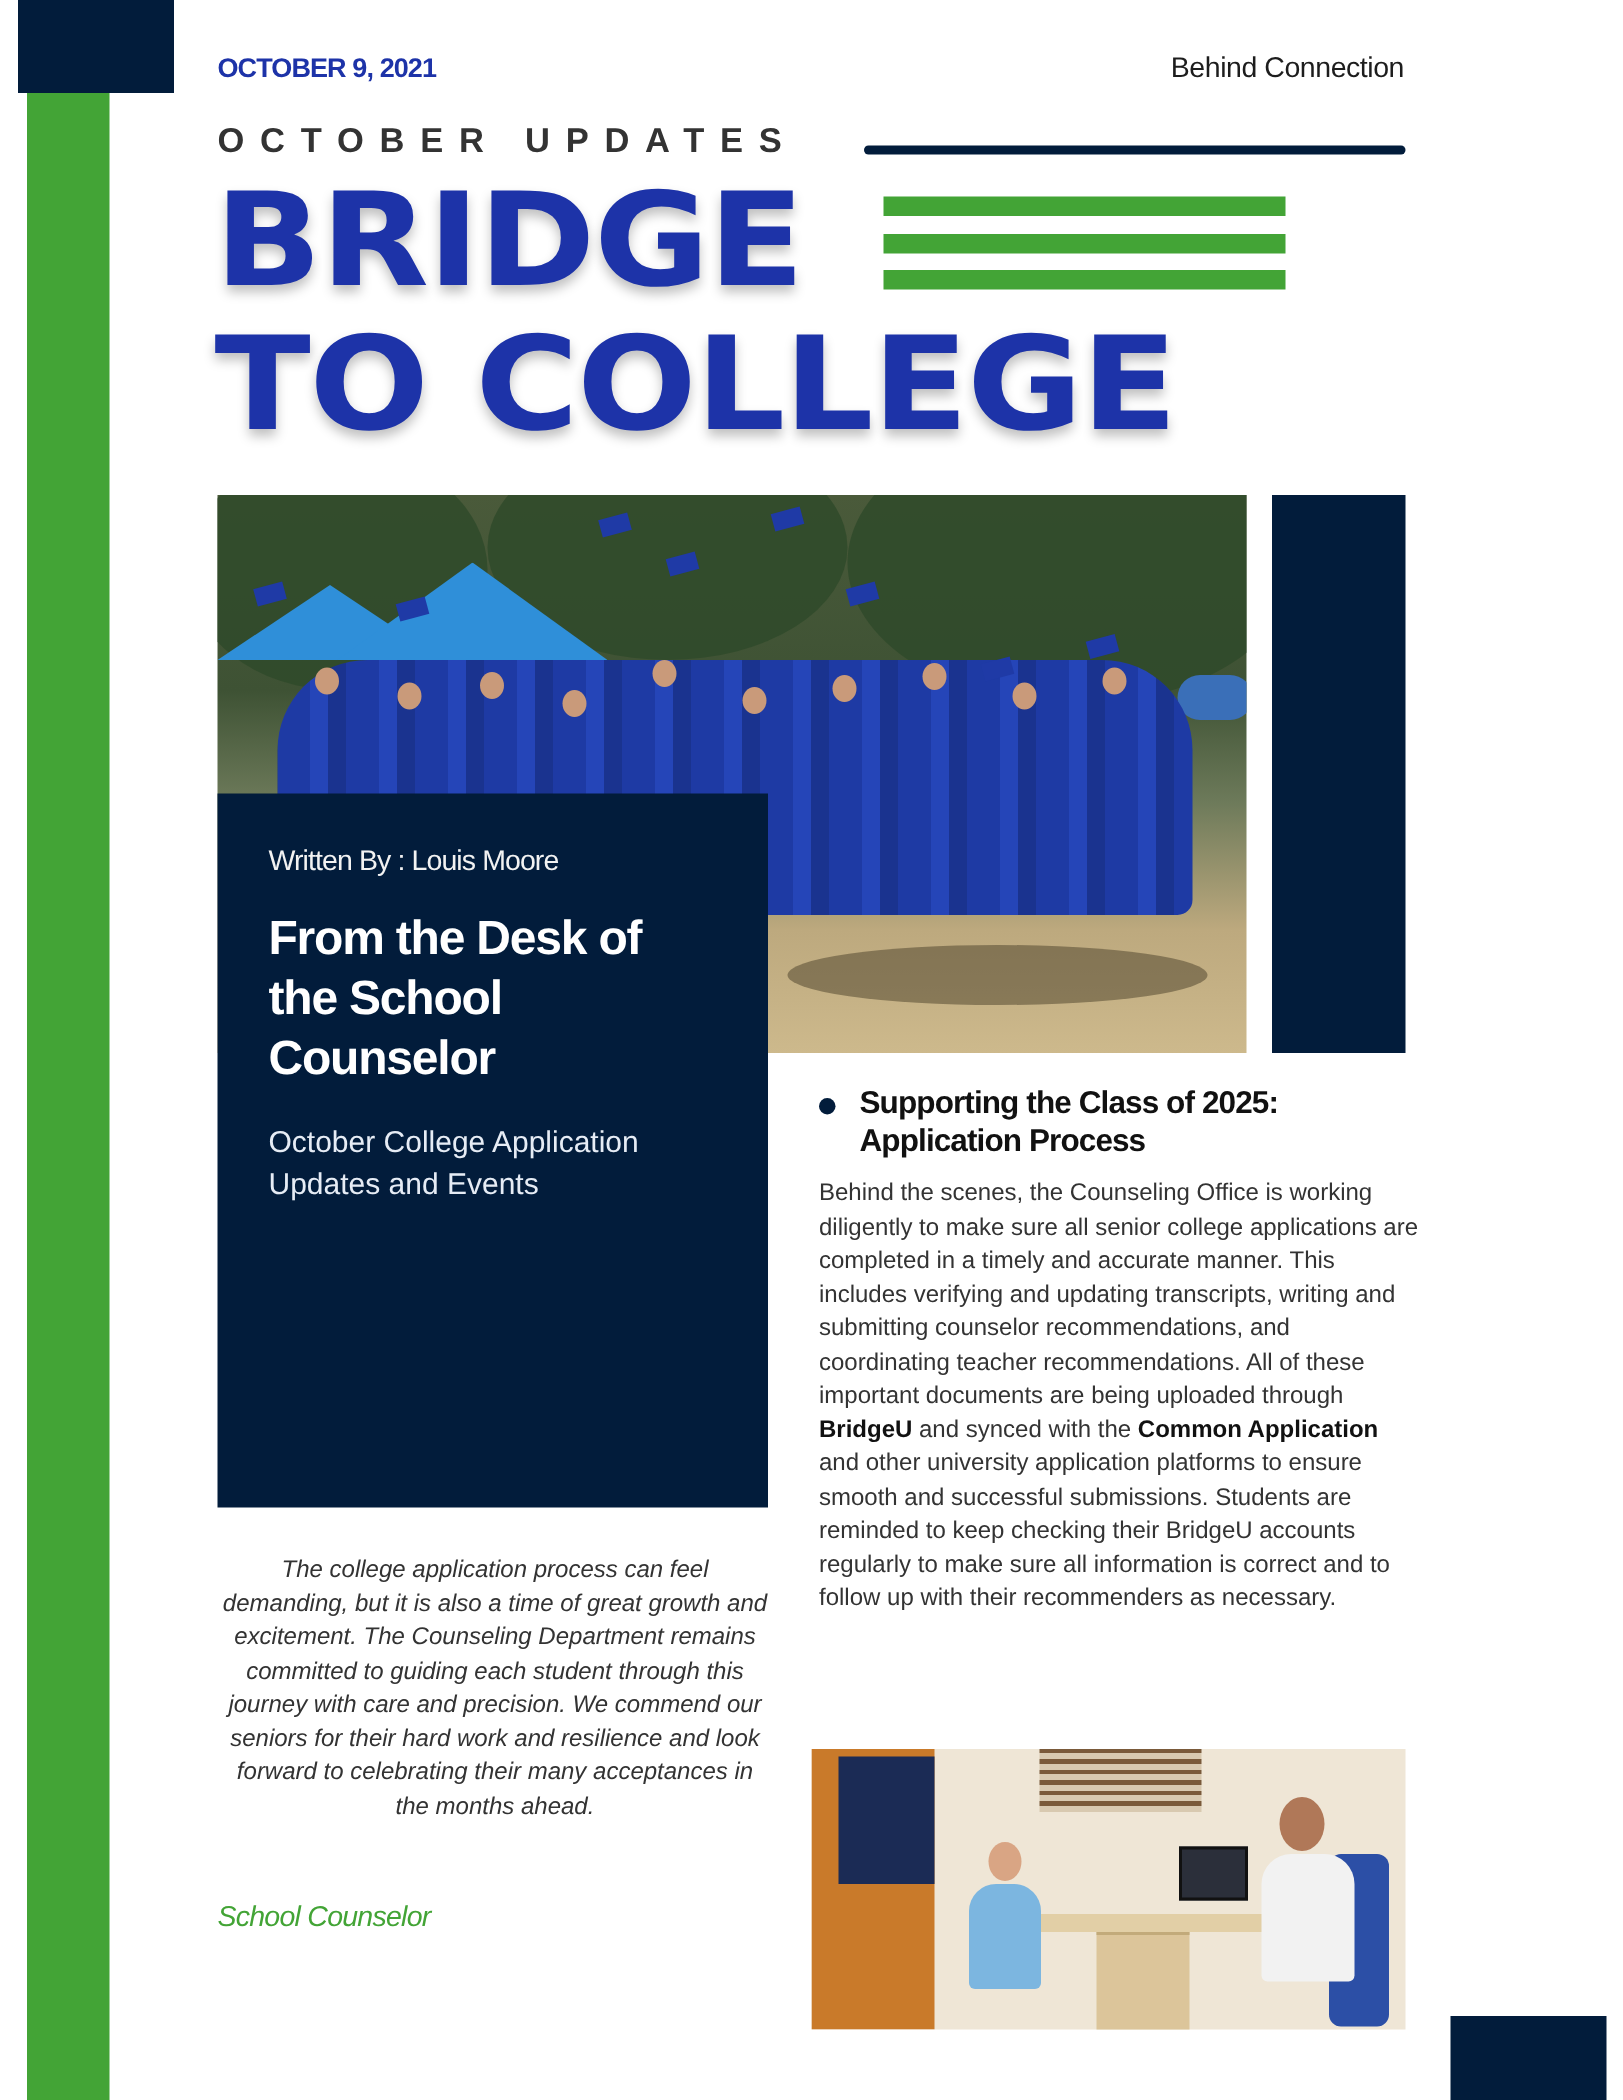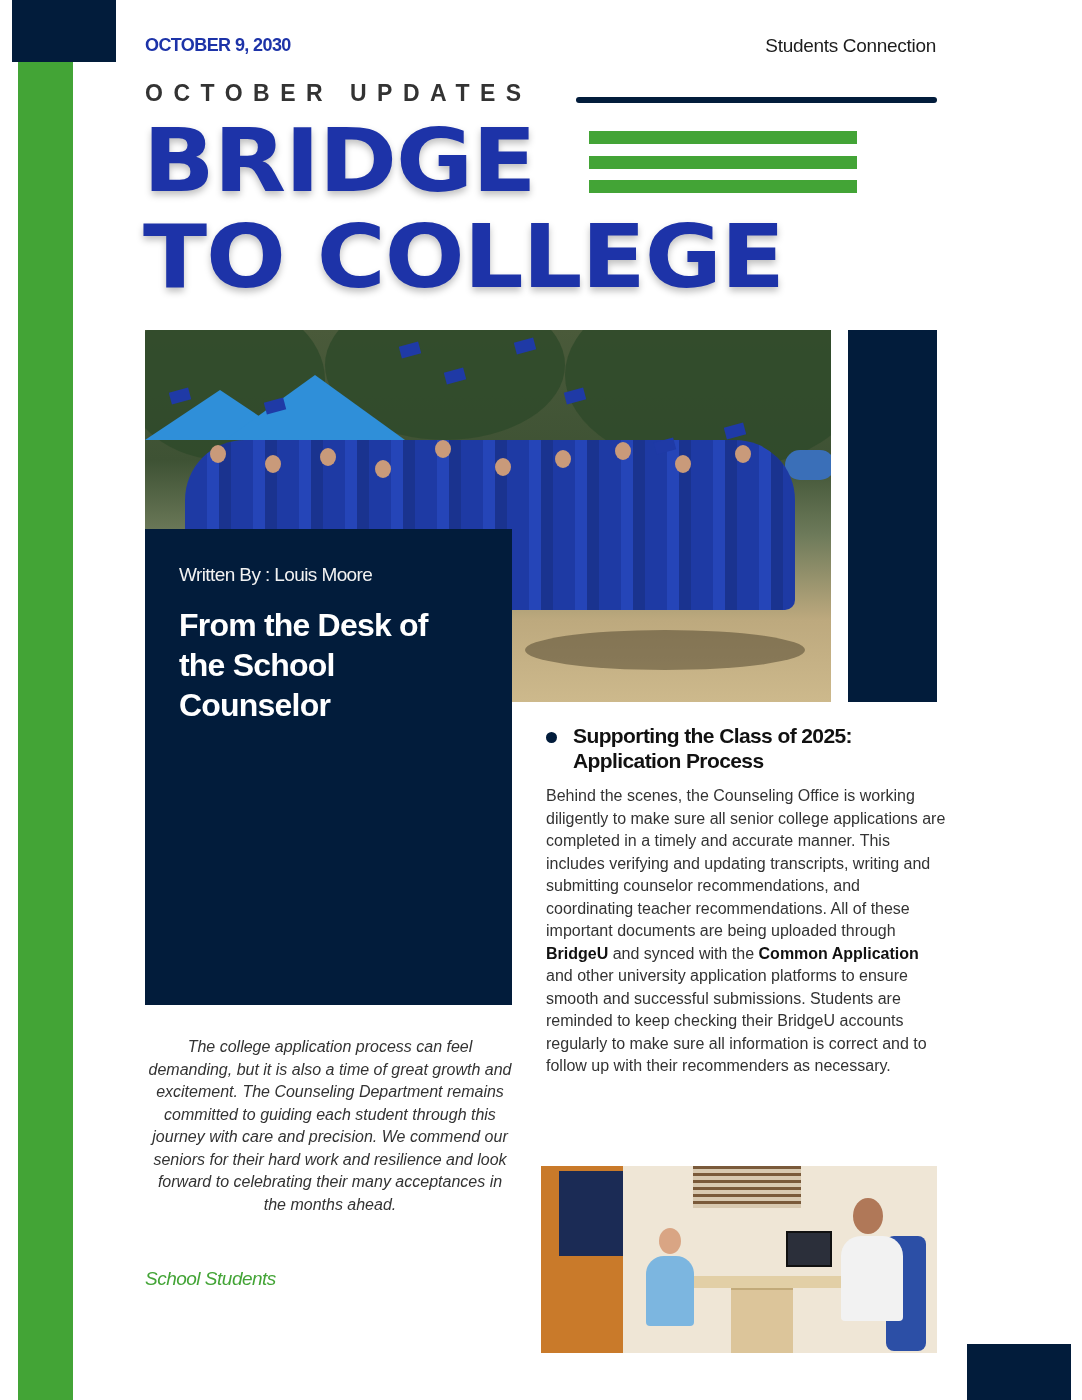--- a/index.html
+++ b/index.html
@@ -76,22 +76,22 @@
   #office-photo .man-head { position: absolute; left: 312px; top: 32px; width: 30px; height: 36px; border-radius: 50%; background: #b07858; }
   #office-photo .chair { position: absolute; left: 345px; top: 70px; width: 40px; height: 115px; background: #2c4fa6; border-radius: 8px; }
 </style>
 </head>
 <body>
 
 <div id="corner-top" class="abs navy"></div>
 <div id="green-stripe" class="abs green"></div>
 <div id="corner-bottom" class="abs navy"></div>
 
-<div id="date" class="abs">OCTOBER 9, 2030</div>
-<div id="pub-name" class="abs">Students Connection</div>
+<div id="date" class="abs">OCTOBER 9, 2021</div>
+<div id="pub-name" class="abs">Behind Connection</div>
 <div id="kicker" class="abs">OCTOBER UPDATES</div>
 <div id="kicker-rule" class="abs navy"></div>
 
 <div id="gbar1" class="abs green green-bar"></div>
 <div id="gbar2" class="abs green green-bar"></div>
 <div id="gbar3" class="abs green green-bar"></div>
 
 <div id="title-1" class="abs big-title">BRIDGE</div>
 <div id="title-2" class="abs big-title">TO COLLEGE</div>
 
@@ -121,25 +121,26 @@
   <div class="cap" style="left:25px;top:60px;"></div>
   <div class="cap" style="left:510px;top:110px;"></div>
   <div class="cap" style="left:580px;top:95px;"></div>
   <div class="shadow"></div>
 </div>
 <div id="right-navy-bar" class="abs navy"></div>
 
 <div id="feature-box" class="abs">
   <div id="byline">Written By : Louis Moore</div>
   <div id="feature-title">From the Desk of the School Counselor</div>
+  <div id="feature-subtitle">October College Application Updates and Events</div>
 </div>
 
 <div id="closing-para" class="abs">The college application process can feel demanding, but it is also a time of great growth and excitement. The Counseling Department remains committed to guiding each student through this journey with care and precision. We commend our seniors for their hard work and resilience and look forward to celebrating their many acceptances in the months ahead.</div>
 <div id="signoff" class="abs">
-  <div>School Students</div>
+  <div>School Counselor</div>
 </div>
 
 <div id="bullet-dot" class="abs"></div>
 <div id="article-heading" class="abs">Supporting the Class of 2025: Application Process</div>
 <div id="article-body" class="abs"><span>Behind the scenes, the Counseling Office is working diligently to make sure all senior college applications are completed in a timely and accurate manner. This includes verifying and updating transcripts, writing and submitting counselor recommendations, and coordinating teacher recommendations. All of these important documents are being uploaded through </span><b>BridgeU</b><span> and synced with the </span><b>Common Application</b><span> and other university application platforms to ensure smooth and successful submissions. Students are reminded to keep checking their BridgeU accounts regularly to make sure all information is correct and to follow up with their recommenders as necessary.</span></div>
 
 <div id="office-photo" class="abs" title="Student meeting with counselor at office desk">
   <div class="wall-orange"></div>
   <div class="board"></div>
   <div class="blinds"></div>

